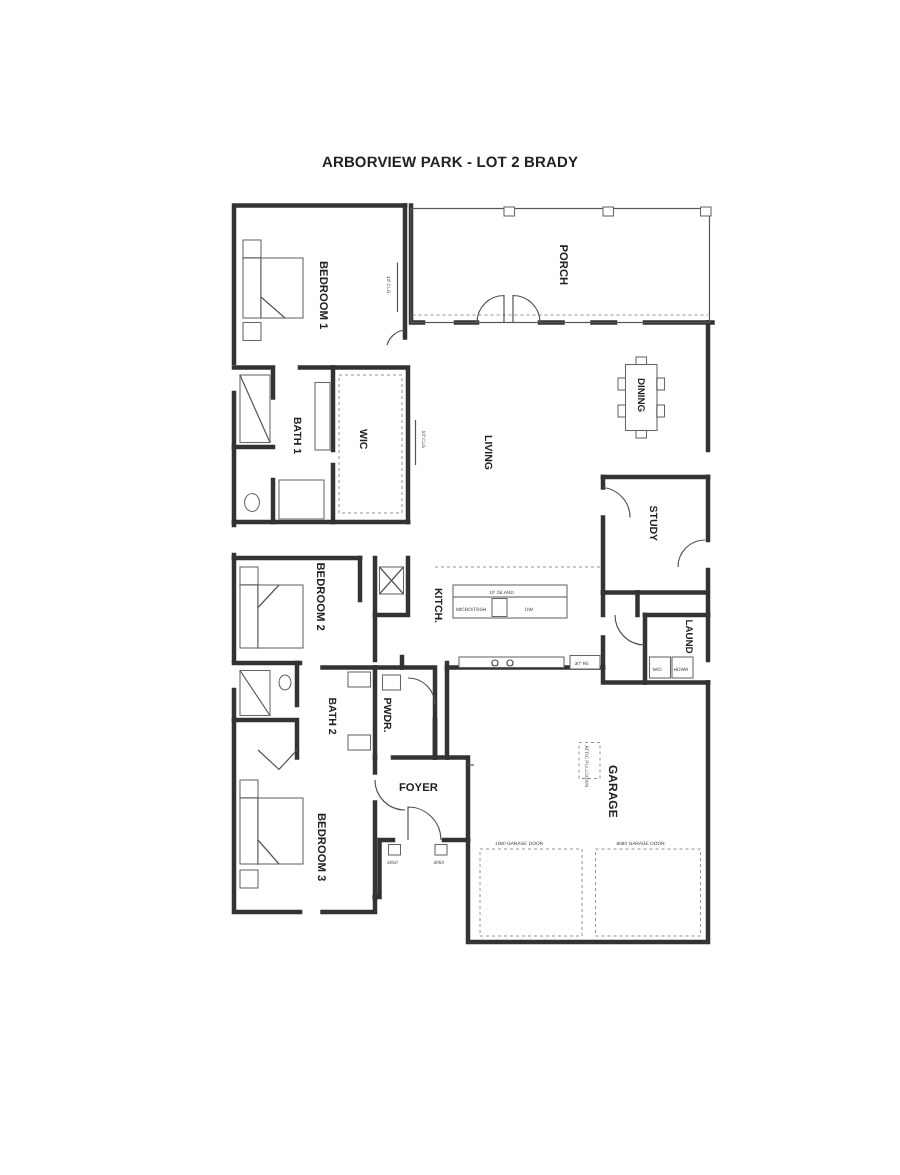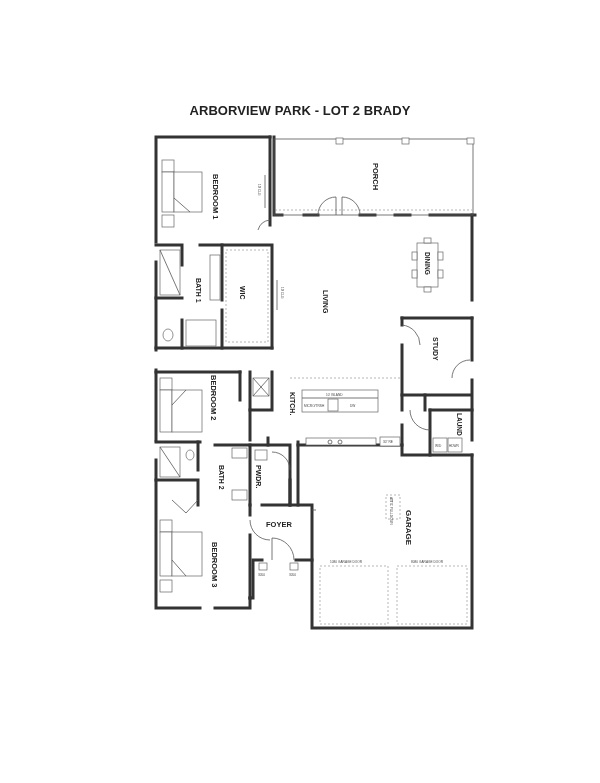--- a/index.html
+++ b/index.html
@@ -1,19 +1,19 @@
 <!DOCTYPE html>
 <html><head>
 <meta charset="utf-8">
 <style>
   html, body { margin: 0; padding: 0; background: #ffffff; }
   body { width: 600px; height: 783px; position: relative; overflow: hidden;
          font-family: "Liberation Sans", sans-serif; }
   .title { position: absolute; left: 0; width: 600px; top: 103px; text-align: center;
-           font-size: 13px; font-weight: bold; color: #222; letter-spacing: 0.1px; }
+           font-size: 10px; font-weight: bold; color: #222; letter-spacing: 0.1px; }
   svg.plan { position: absolute; left: 0; top: 0; }
   .wall { stroke: #333; stroke-width: 3; fill: none; stroke-linecap: square; }
   .thin { stroke: #555; stroke-width: 0.8; fill: none; }
   .dash { stroke: #888; stroke-width: 0.6; fill: none; stroke-dasharray: 2 2; }
   .furn { stroke: #666; stroke-width: 0.7; fill: #fff; }
   .lbl  { font-family: "Liberation Sans", sans-serif; font-weight: bold; fill: #222; }
   .small { font-family: "Liberation Sans", sans-serif; fill: #444; font-size: 3.2px; }
 </style>
 </head>
 <body>

